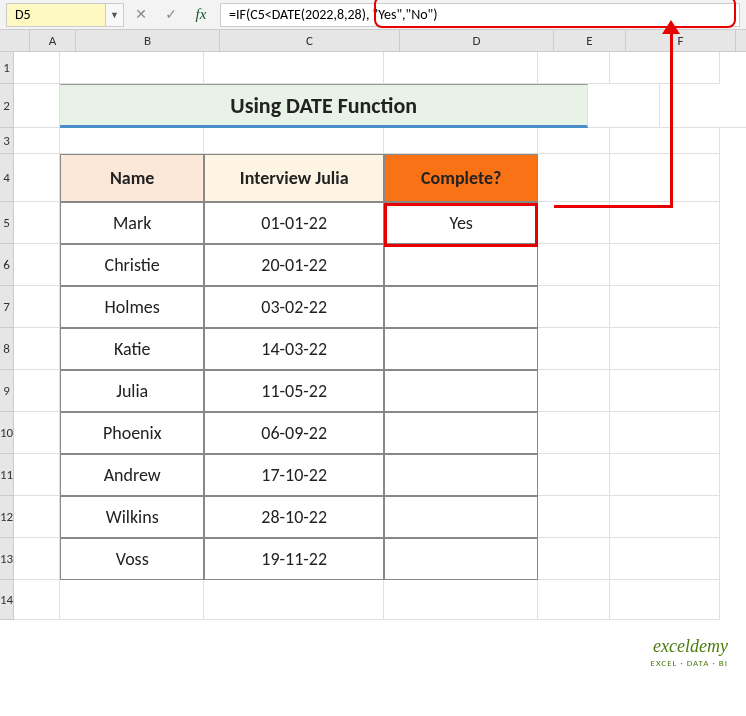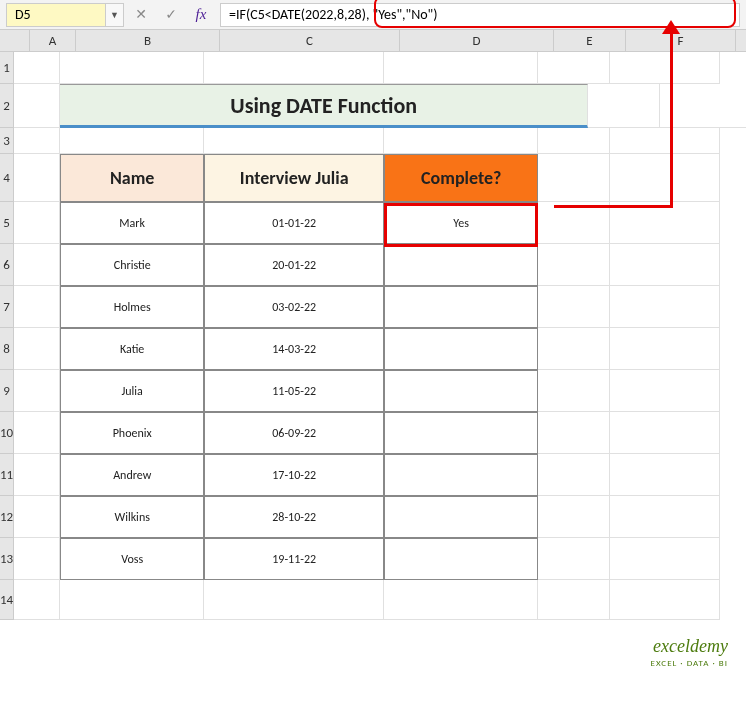--- a/index.html
+++ b/index.html
@@ -44,21 +44,21 @@
     .fb-btn {
       width: 26px;
       height: 24px;
       display: flex;
       align-items: center;
       justify-content: center;
       font-size: 14px;
       color: #888;
       margin-left: 4px;
     }
-    .fb-btn.fx { font-style: italic; font-family: 'Times New Roman', serif; color: #4c1d95; font-size: 15px; }
+    .fb-btn.fx { font-style: italic; font-family: 'Times New Roman', serif; color: #14532d; font-size: 15px; }
     .formula-content {
       flex: 1;
       height: 24px;
       background: #fff;
       border: 1px solid #ccc;
       margin-left: 6px;
       margin-right: 6px;
       display: flex;
       align-items: center;
       padding: 0 8px;
@@ -135,21 +135,21 @@
     .header-cell {
       font-weight: bold;
       font-size: 18px;
       border: 1px solid #888;
     }
     .hdr-name { background: #fbe8d9; }
     .hdr-date { background: #fdf4e3; }
     .hdr-comp { background: #f97316; }
     .data-cell {
       border: 1px solid #888;
-      font-size: 12px;
+      font-size: 18px;
     }
     .active-cell-highlight {
       position: absolute;
       border: 3px solid #e60000;
       top: 151px;
       left: 370px;
       width: 154px;
       height: 44px;
       pointer-events: none;
     }

